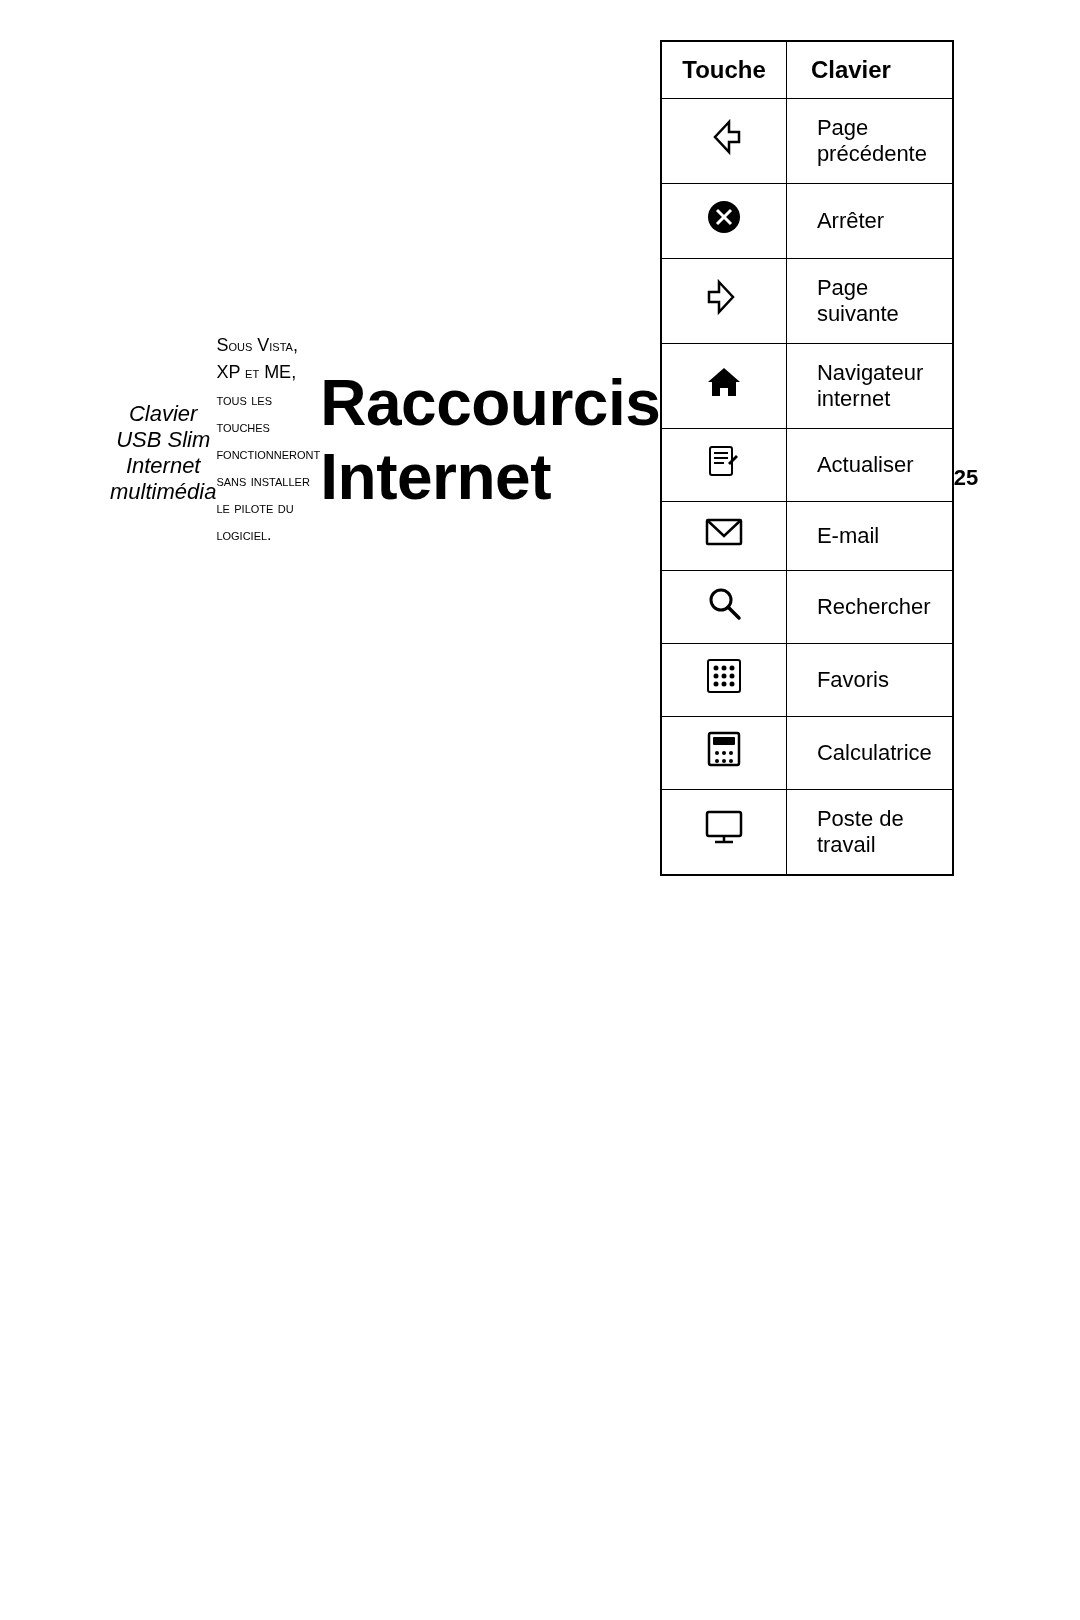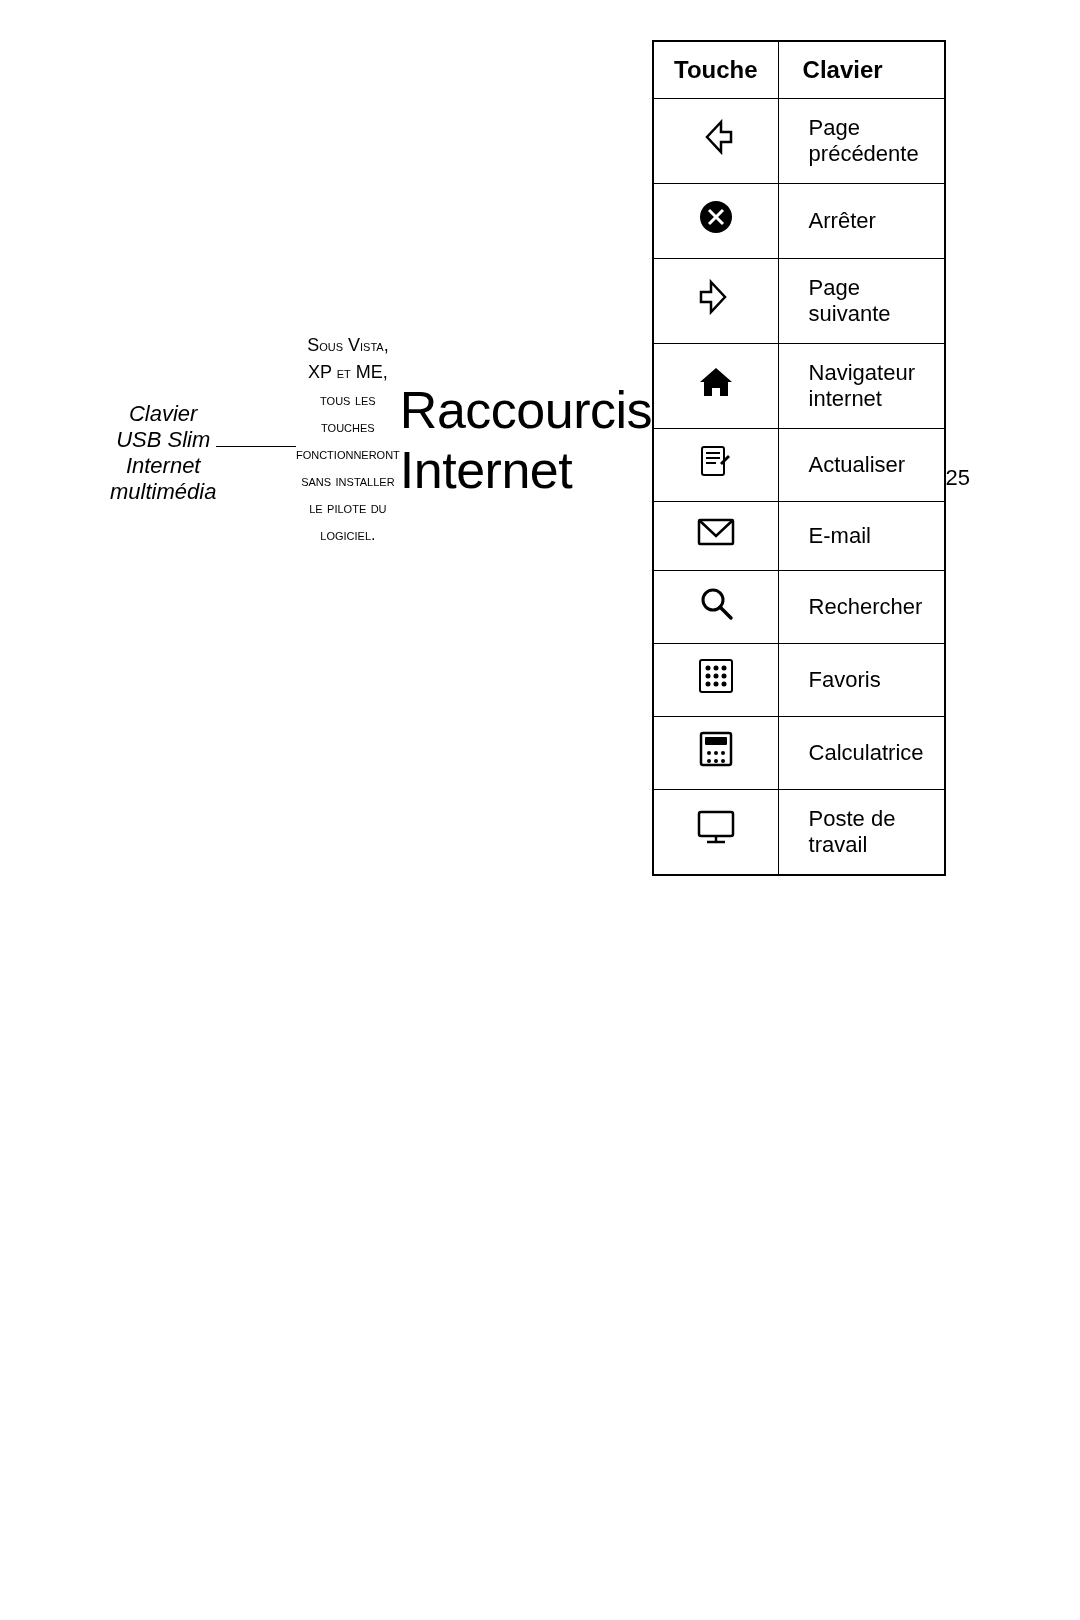--- a/index.html
+++ b/index.html
@@ -37,34 +37,34 @@
 
     .header-rule {
       width: 100%;
       border: none;
       border-top: 1.5px solid #000;
       margin-bottom: 24px;
     }
 
     .intro-text {
       font-size: 18px;
-      text-align: center;
+      text-align: left;
       width: 100%;
       margin-bottom: 36px;
       line-height: 1.5;
     }
 
     .intro-text .small-caps {
       font-variant: small-caps;
       font-size: 16px;
     }
 
     .section-title {
-      font-size: 52px;
-      font-weight: 400;
+      font-size: 64px;
+      font-weight: 700;
       text-align: left;
       width: 100%;
       margin-bottom: 36px;
       letter-spacing: -0.5px;
     }
 
     .shortcuts-table {
       width: 100%;
       border-collapse: collapse;
       border: 2px solid #000;
@@ -106,20 +106,21 @@
     }
 
     .shortcuts-table tbody td.func-cell {
       padding-left: 30px;
     }
 
     .page-number {
       margin-top: 40px;
       font-size: 22px;
       text-align: center;
+      font-weight: bold;
     }
   </style>
 </head>
 <body>
 
 <div class="page-container">
 
   <div class="header-title">Clavier USB Slim Internet multimédia</div>
   <hr class="header-rule">
 

